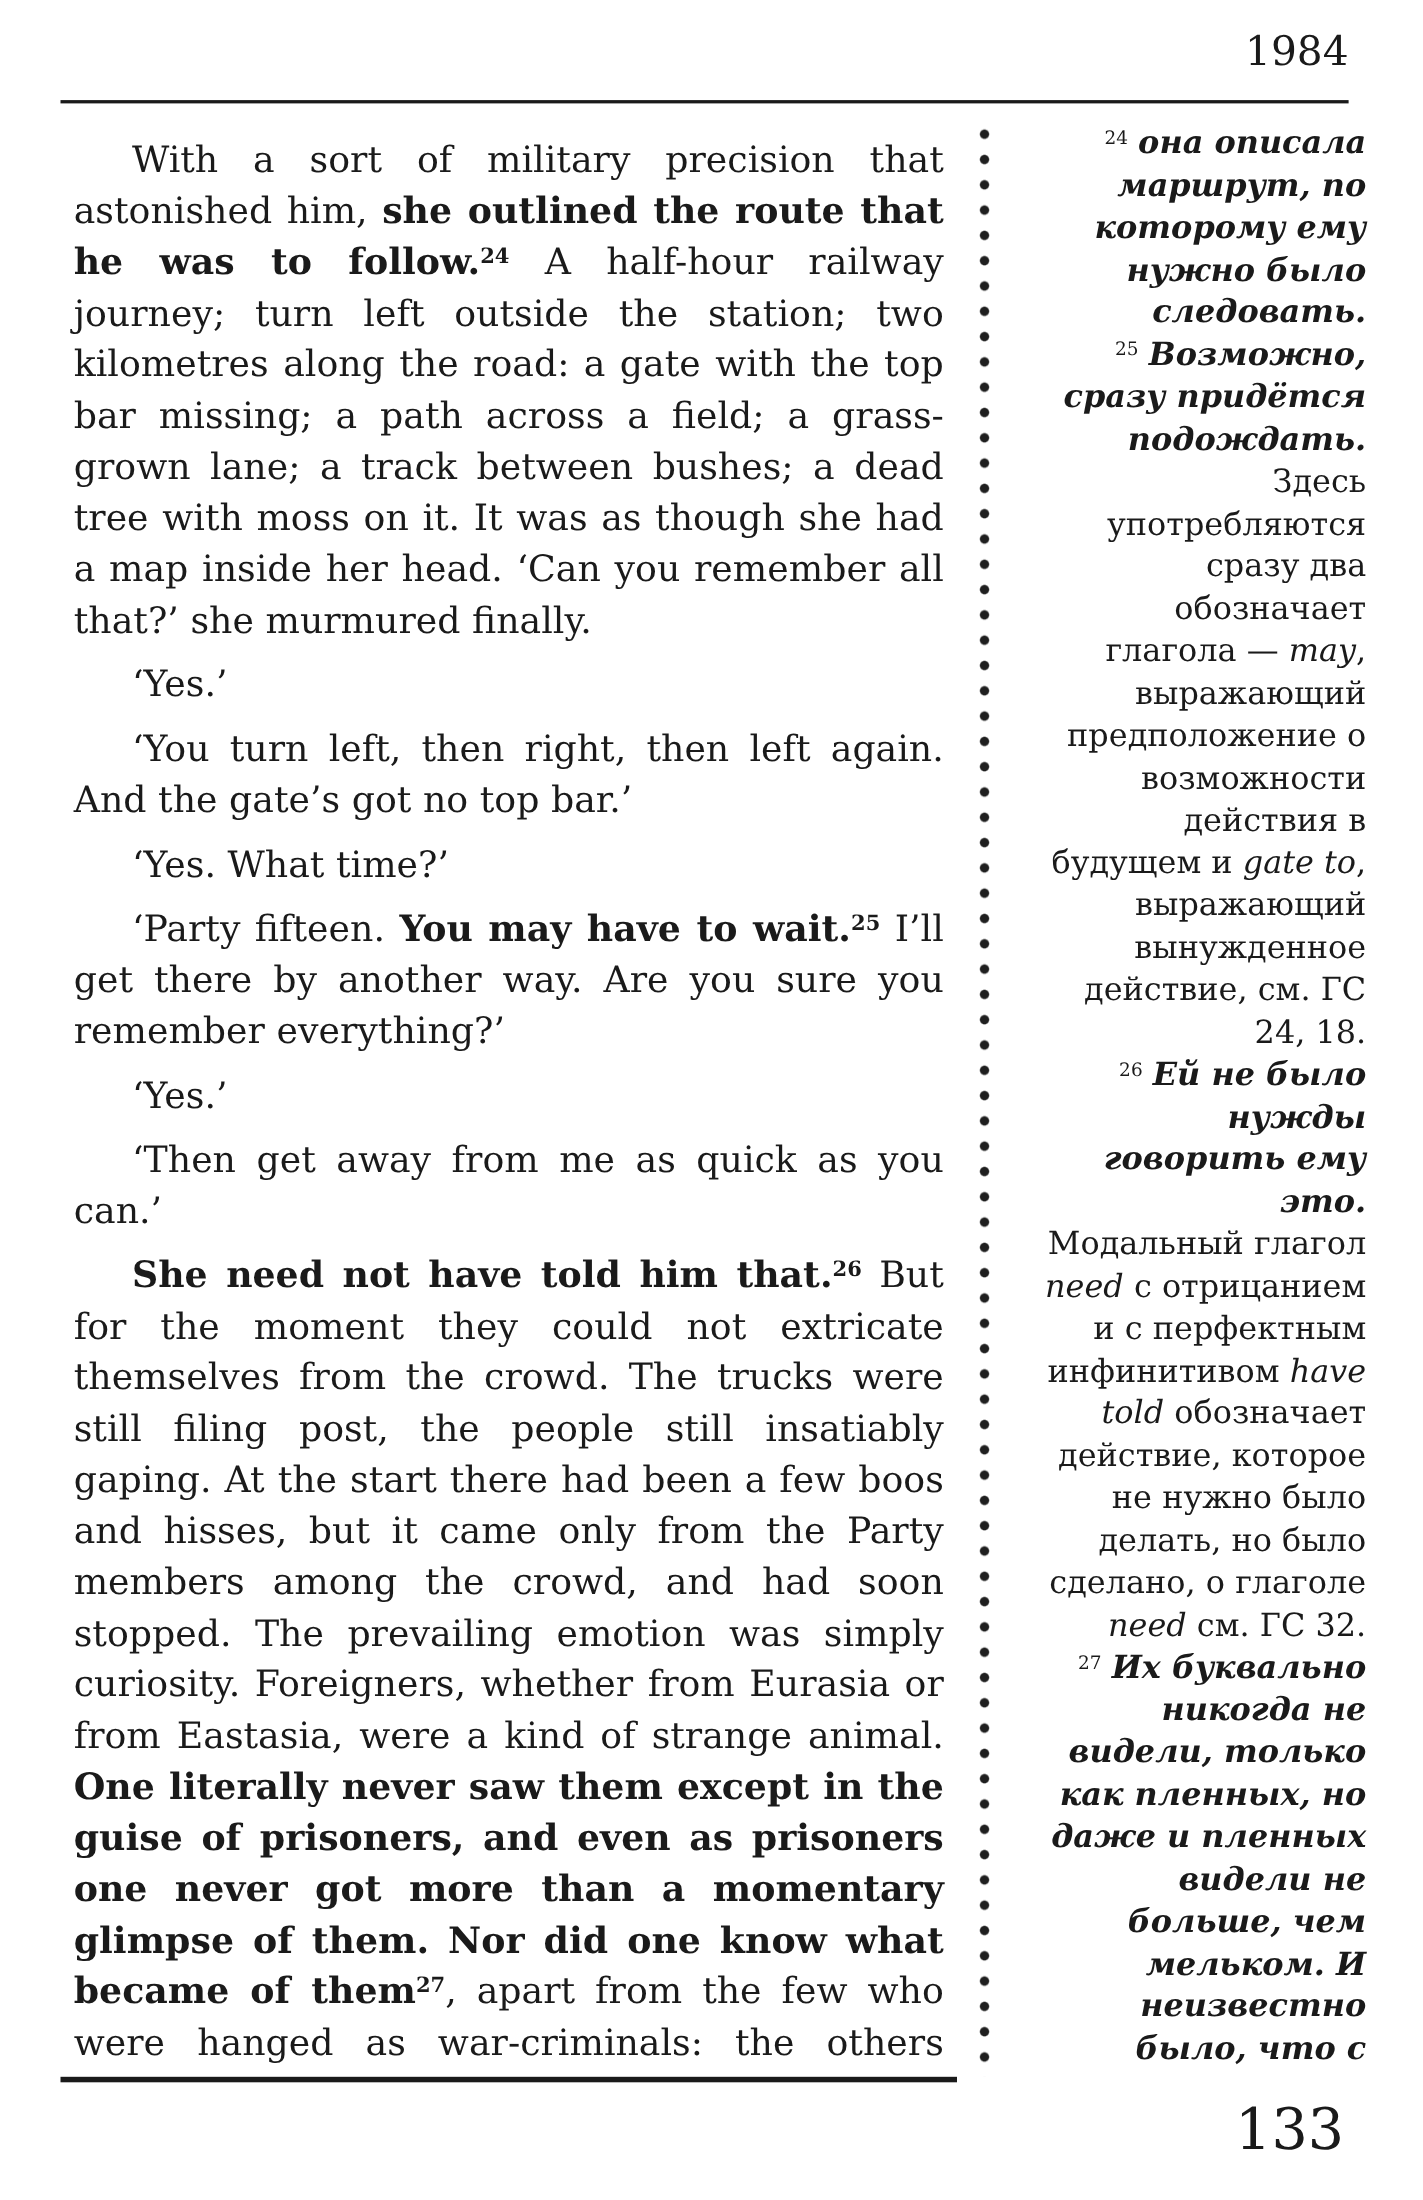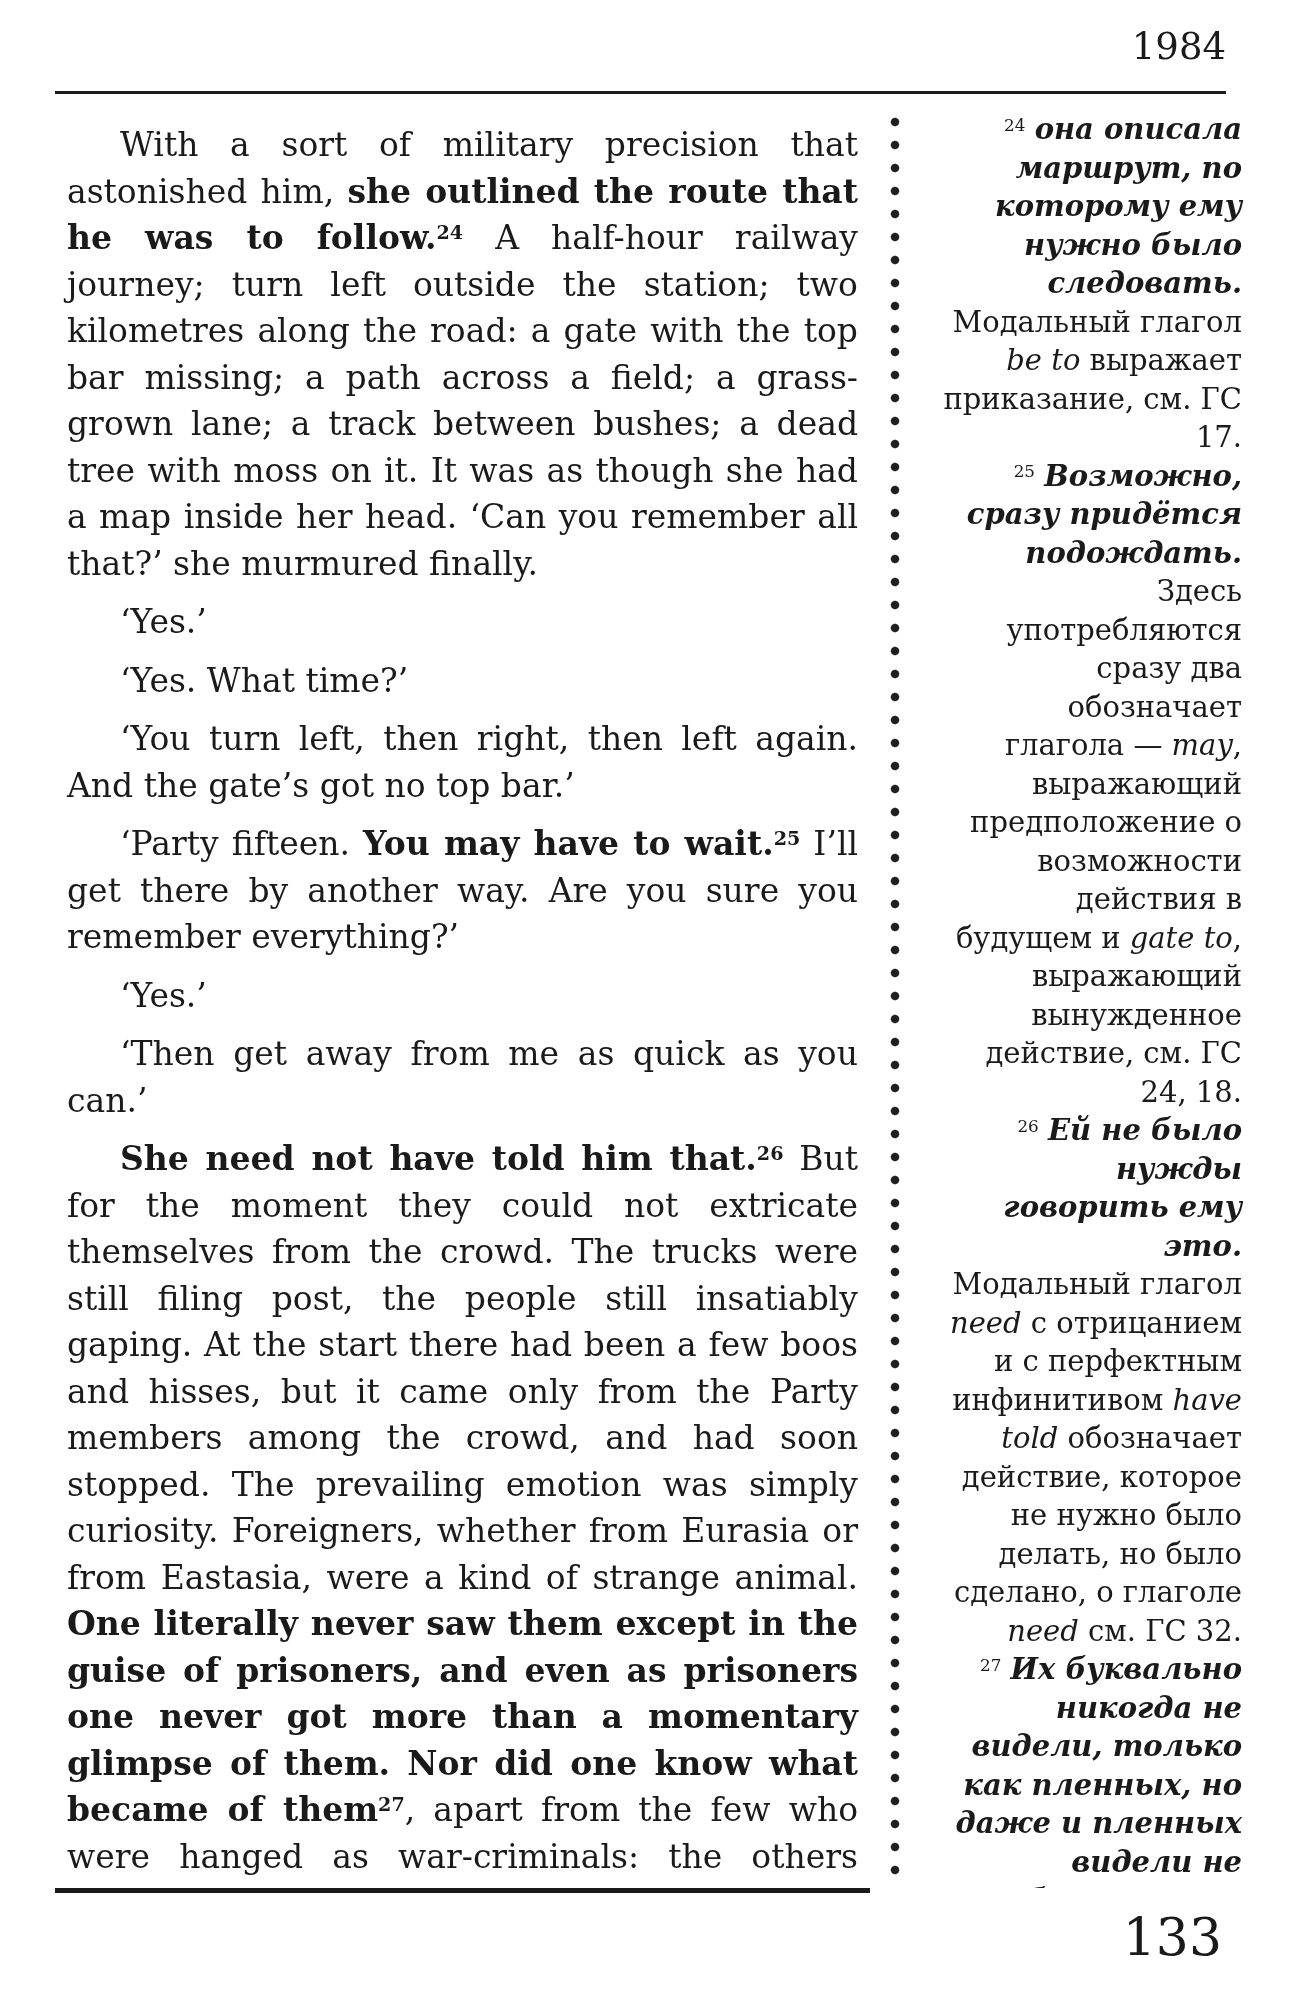--- a/index.html
+++ b/index.html
@@ -35,32 +35,31 @@
 
 <div class="page">
   <div class="header">
     <span>1984</span>
   </div>
   <div class="rule-top"></div>
   <div class="content">
     <div class="main-col">
         <p class="para"><span class="seg s-r">With a sort of military precision that astonished him, </span><span class="seg s-b">she outlined the route that he was to follow.</span><sup class="seg s-bsup">24</sup><span class="seg s-r"> A half-hour railway journey; turn left outside the station; two kilometres along the road: a gate with the top bar missing; a path across a field; a grass-grown lane; a track between bushes; a dead tree with moss on it. It was as though she had a map inside her head. ‘Can you remember all that?’ she murmured finally.</span></p>
         <p class="para"><span class="seg s-r">‘Yes.’</span></p>
+        <p class="para"><span class="seg s-r">‘You turn left, then right, then left again. And the gate’s got no top bar.’</span></p>
         <p class="para"><span class="seg s-r">‘Yes. What time?’</span></p>
-        <p class="para"><span class="seg s-r">‘You turn left, then right, then left again. And the gate’s got no top bar.’</span></p>
         <p class="para"><span class="seg s-r">‘Party fifteen. </span><span class="seg s-b">You may have to wait.</span><sup class="seg s-bsup">25</sup><span class="seg s-r"> I’ll get there by another way. Are you sure you remember everything?’</span></p>
         <p class="para"><span class="seg s-r">‘Yes.’</span></p>
         <p class="para"><span class="seg s-r">‘Then get away from me as quick as you can.’</span></p>
         <p class="para"><span class="seg s-b">She need not have told him that.</span><sup class="seg s-bsup">26</sup><span class="seg s-r"> But for the moment they could not extricate themselves from the crowd. The trucks were still filing post, the people still insatiably gaping. At the start there had been a few boos and hisses, but it came only from the Party members among the crowd, and had soon stopped. The prevailing emotion was simply curiosity. Foreigners, whether from Eurasia or from Eastasia, were a kind of strange animal. </span><span class="seg s-b">One literally never saw them except in the guise of prisoners, and even as prisoners one never got more than a momentary glimpse of them. Nor did one know what became of them</span><sup class="seg s-bsup">27</sup><span class="seg s-r">, apart from the few who were hanged as war-criminals: the others simply vanished, presumably into forced-labour camps. The round Mogol faces had given way to faces of a more European type, dirty, bearded and exhausted. From over scrubby cheekbones</span></p>
       </div>
     <div class="separator"></div>
     <div class="notes-col">
         <div class="note">
           <p class="note-tr"><sup class="seg s-sup">24</sup> <span class="seg s-bi">она описала маршрут, по которому ему нужно было следовать.</span></p>
-          <p class="note-ex"><span class="seg s-r">Модальный глагол </span><span class="seg s-i">be to</span><span class="seg s-r"> выражает приказание, см. ГС 17.</span></p>
         </div>
         <div class="note">
           <p class="note-tr"><sup class="seg s-sup">25</sup> <span class="seg s-bi">Возможно, сразу придётся подождать.</span></p>
           <p class="note-ex"><span class="seg s-r">Здесь употребляются сразу два обозначает глагола — </span><span class="seg s-i">may</span><span class="seg s-r">, выражающий предположение о возможности действия в будущем и </span><span class="seg s-i">gate to</span><span class="seg s-r">, выражающий вынужденное действие, см. ГС 24, 18.</span></p>
         </div>
         <div class="note">
           <p class="note-tr"><sup class="seg s-sup">26</sup> <span class="seg s-bi">Ей не было нужды говорить ему это.</span></p>
           <p class="note-ex"><span class="seg s-r">Модальный глагол </span><span class="seg s-i">need</span><span class="seg s-r"> с отрицанием и с перфектным инфинитивом </span><span class="seg s-i">have told</span><span class="seg s-r"> обозначает действие, которое не нужно было делать, но было сделано, о глаголе </span><span class="seg s-i">need</span><span class="seg s-r"> см. ГС 32.</span></p>
         </div>
         <div class="note">

